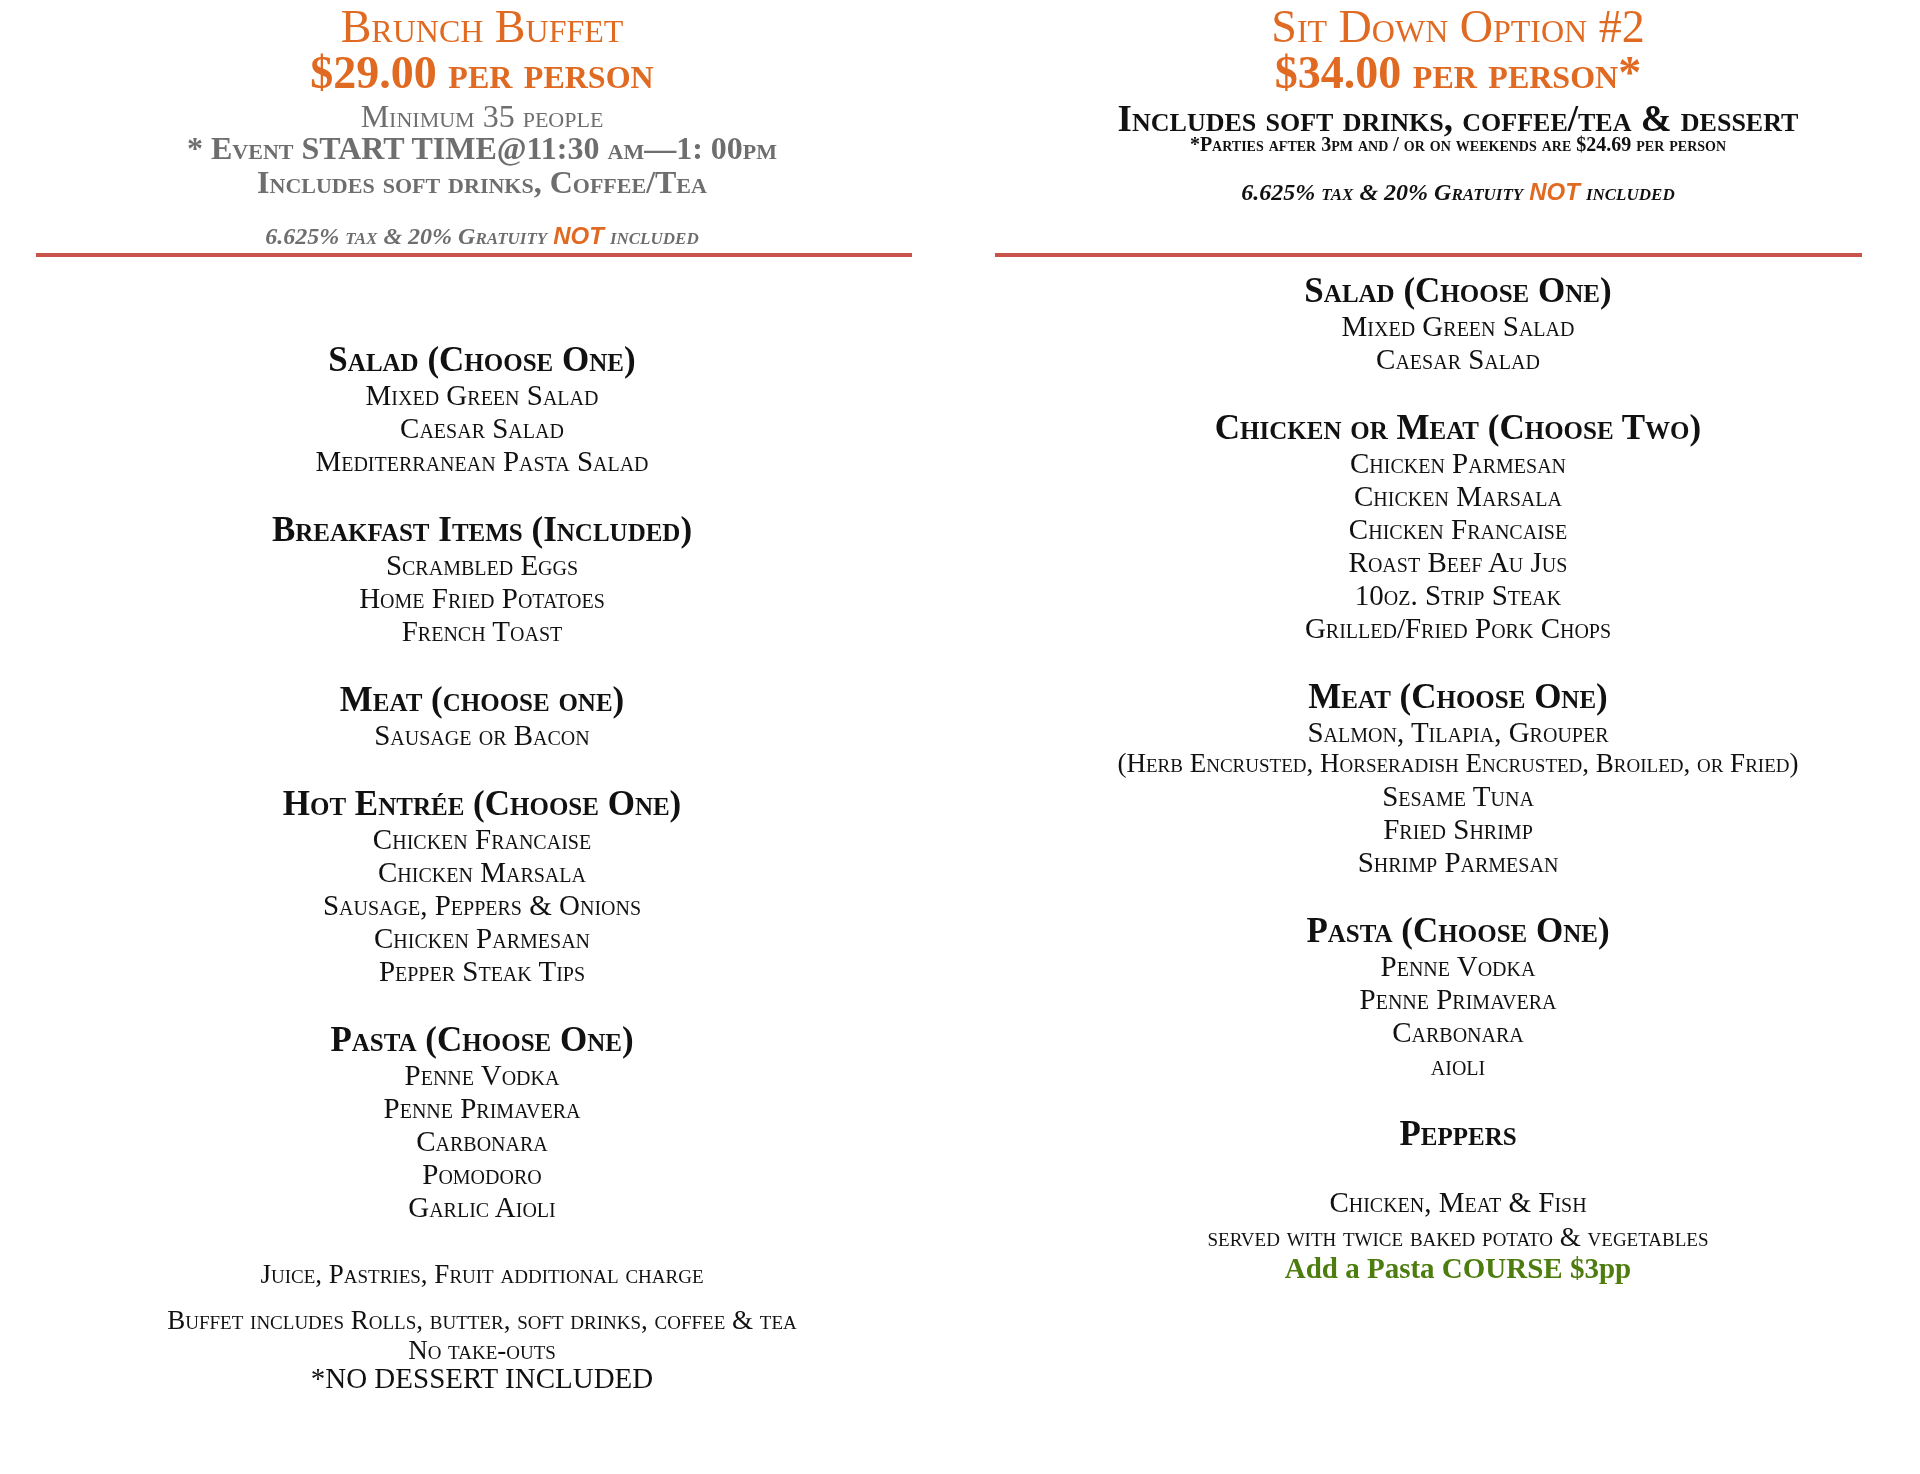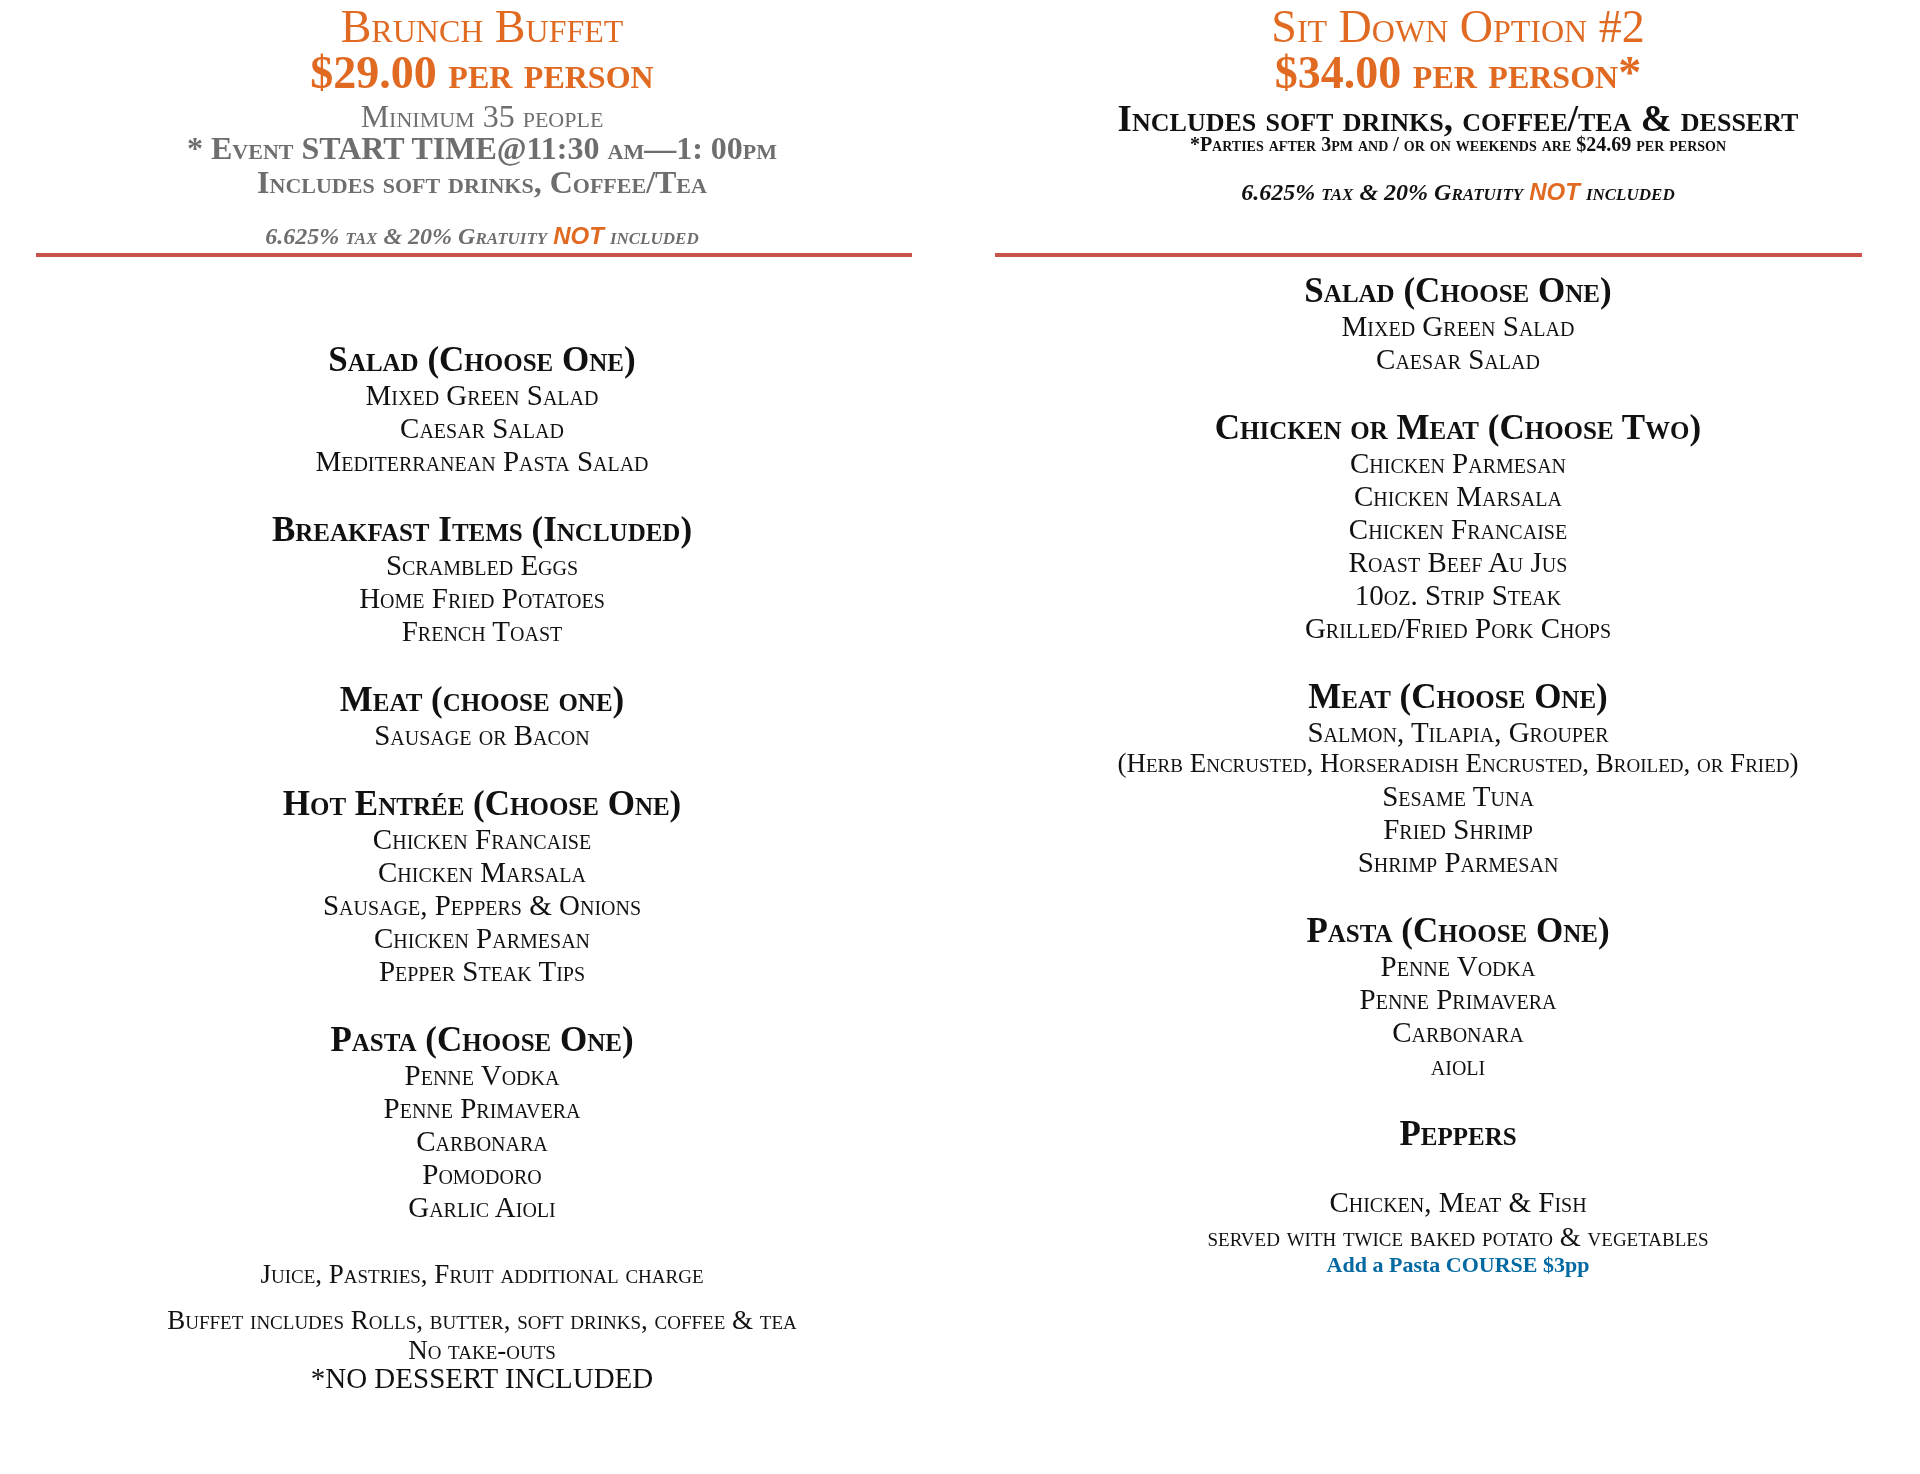--- a/index.html
+++ b/index.html
@@ -15,21 +15,21 @@
   .price { font-size:46px; font-weight:bold; }
   .sub { font-size:32px; }
   .sub-b { font-size:37px; font-weight:bold; }
   .sub-s { font-size:20px; font-weight:bold; }
   .tax { font-size:24px; font-style:italic; font-weight:bold;margin-top:20px; }
   .tax .not { font-family:"Liberation Sans", "DejaVu Sans", sans-serif; font-weight:bold; font-style:italic; color:#E06A22; font-variant:normal; }
   .head { font-size:35px; font-weight:bold; }
   .item { font-size:29px; }
   .note { font-size:27px; }
   .plain { font-variant:normal; font-size:29px; }
-  .add { font-variant:normal; font-size:22px; font-weight:bold; color:#0369a1; }
+  .add { font-variant:normal; font-size:29px; font-weight:bold; color:#4d7c0f; }
   .divider { position:absolute; height:4px; background:#C9524A; }
 </style>
 </head>
 <body>
 
 <div class="col col-left">
   <div class="line title orange" style="top:4px">Brunch Buffet</div>
   <div class="line price orange" style="top:50px">$29.00 per person</div>
   <div class="line sub gray" style="top:100px;font-weight:normal">Minimum 35 people</div>
   <div class="line sub gray" style="top:132px;font-weight:bold">* Event START TIME@11:30 am—1: 00pm</div>

